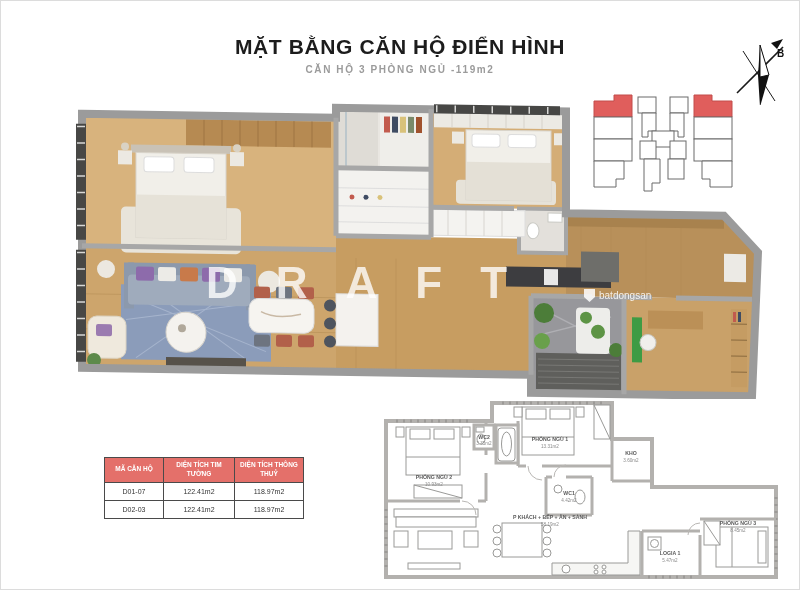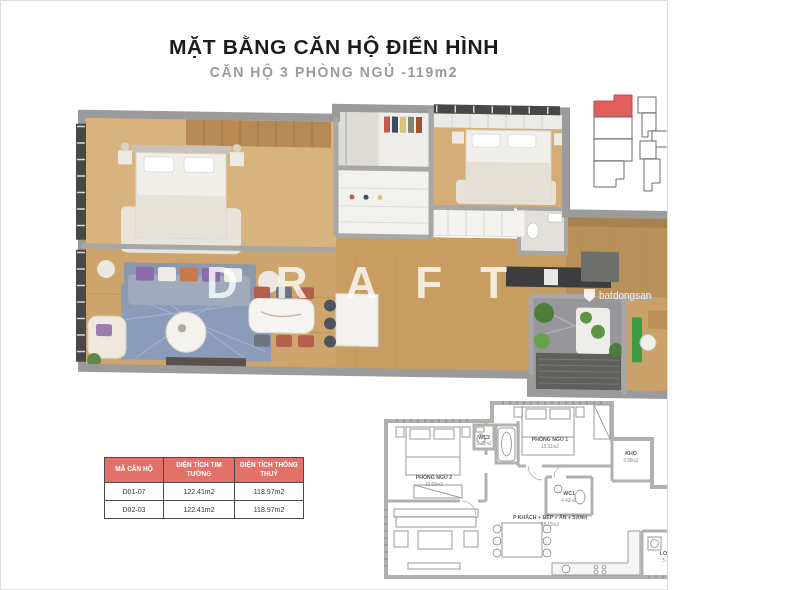--- a/index.html
+++ b/index.html
@@ -1,23 +1,23 @@
 <!DOCTYPE html>
 <html><head>
 <meta charset="utf-8">
 <style>
   html,body{margin:0;padding:0;background:#fff;}
   .canvas{
-    position:relative;width:668px;height:590px;box-sizing:border-box;
+    position:relative;width:800px;height:590px;box-sizing:border-box;
     background:#ffffff;border:1px solid #dcdcdc;overflow:hidden;
     font-family:"Liberation Sans",sans-serif;
   }
   .hdr{position:absolute;top:34px;left:0;width:100%;text-align:center;}
   .hdr .title{margin:0;font-size:21px;font-weight:bold;color:#1c1c1c;letter-spacing:.6px;}
-  .hdr .sub{margin-top:5px;font-size:14px;font-weight:bold;color:#9b9b9b;letter-spacing:1.6px;text-align:center;}
+  .hdr .sub{margin-top:5px;font-size:10px;font-weight:bold;color:#9b9b9b;letter-spacing:1.6px;text-align:center;}
   .abs{position:absolute;}
   table.unit-table{position:absolute;left:103px;top:456px;border-collapse:collapse;background:#fff;}
   .unit-table th,.unit-table td{border:1px solid #4a4a4a;text-align:center;vertical-align:middle;}
   .unit-table th{background:#e4706a;color:#fff;font-size:6.5px;font-weight:bold;line-height:1.35;padding:3px 3px;}
   .unit-table td{color:#333;font-size:7px;height:17px;padding:0 2px;}
   .unit-table .c1{width:52px}.unit-table .c2{width:64px}.unit-table .c3{width:62px}
   svg text{font-family:"Liberation Sans",sans-serif;}
   .room-name{font-size:5.2px;font-weight:bold;fill:#5a5a5a;}
   .room-area{font-size:4.6px;fill:#8a8a8a;}
   .draft{font-size:44px;font-weight:bold;fill:rgba(255,255,255,0.78);letter-spacing:38px;}

